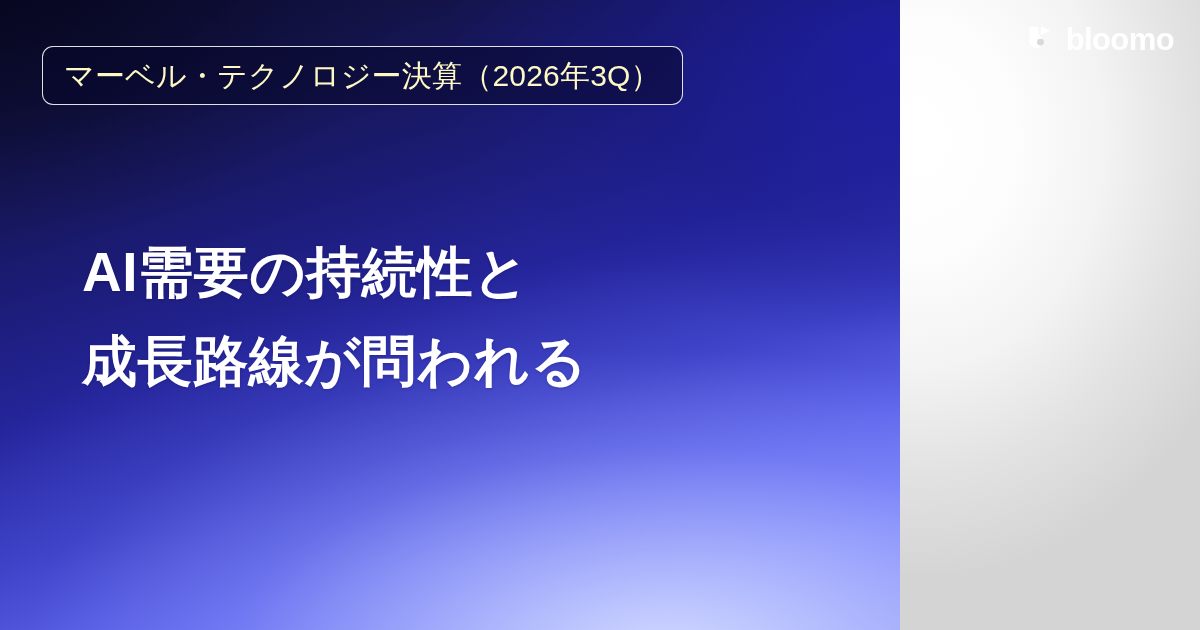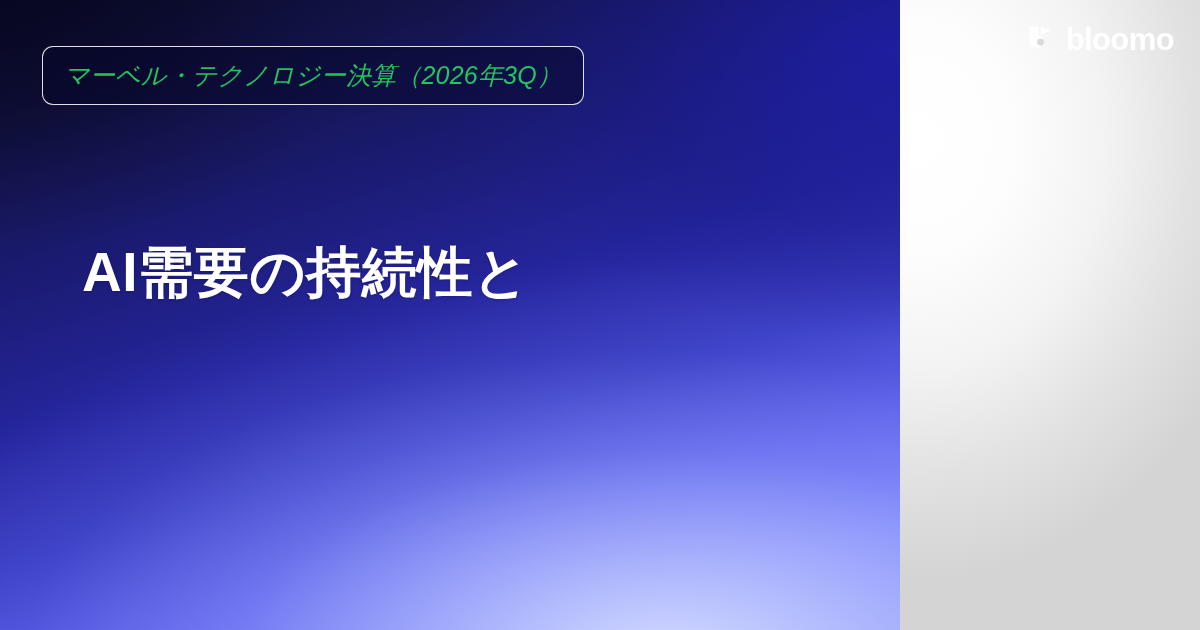--- a/index.html
+++ b/index.html
@@ -96,27 +96,26 @@
     height: 59px;
     box-sizing: border-box;
     display: flex;
     align-items: center;
     padding: 0 21px;
     border: 1.6px solid rgba(255, 255, 255, 0.88);
     border-radius: 11px;
     background: rgba(8, 8, 44, 0.55);
   }
   .badge-label {
-    color: #22c55e;
-    font-size: 25px;
+    color: #fef9c3;
+    font-size: 30px;
     line-height: 1;
     letter-spacing: 0.2px;
     white-space: nowrap;
     font-weight: 400;
-    font-style: italic;
   }
 
   
   .headline {
     position: absolute;
     left: 44px;
     top: 228px;
     width: 820px;
     margin-left: 38px;
   }
@@ -186,20 +185,21 @@
     <div class="grad-right"></div>
     <div class="grad-bloom"></div>
     <div class="grad-dark"></div>
 
     <div class="badge">
       <span class="badge-label">マーベル・テクノロジー決算（2026年3Q）</span>
     </div>
 
     <div class="headline">
       <div class="headline-line">AI需要の持続性と</div>
+      <div class="headline-line">成長路線が問われる</div>
     </div>
   </div>
 
   <div class="right-panel">
     <div class="rp-shade"></div>
 
     <div class="bloomo">
       <svg class="bloomo-icon" viewBox="0 0 100 100" aria-hidden="true">
         <path fill="#ffffff" d="M8 6 h30 v26.5 a22.5 22.5 0 1 1 -30 21.2 Z"></path>
         <path fill="#ffffff" d="M46 4 L78 18 L46 33 Z"></path>

